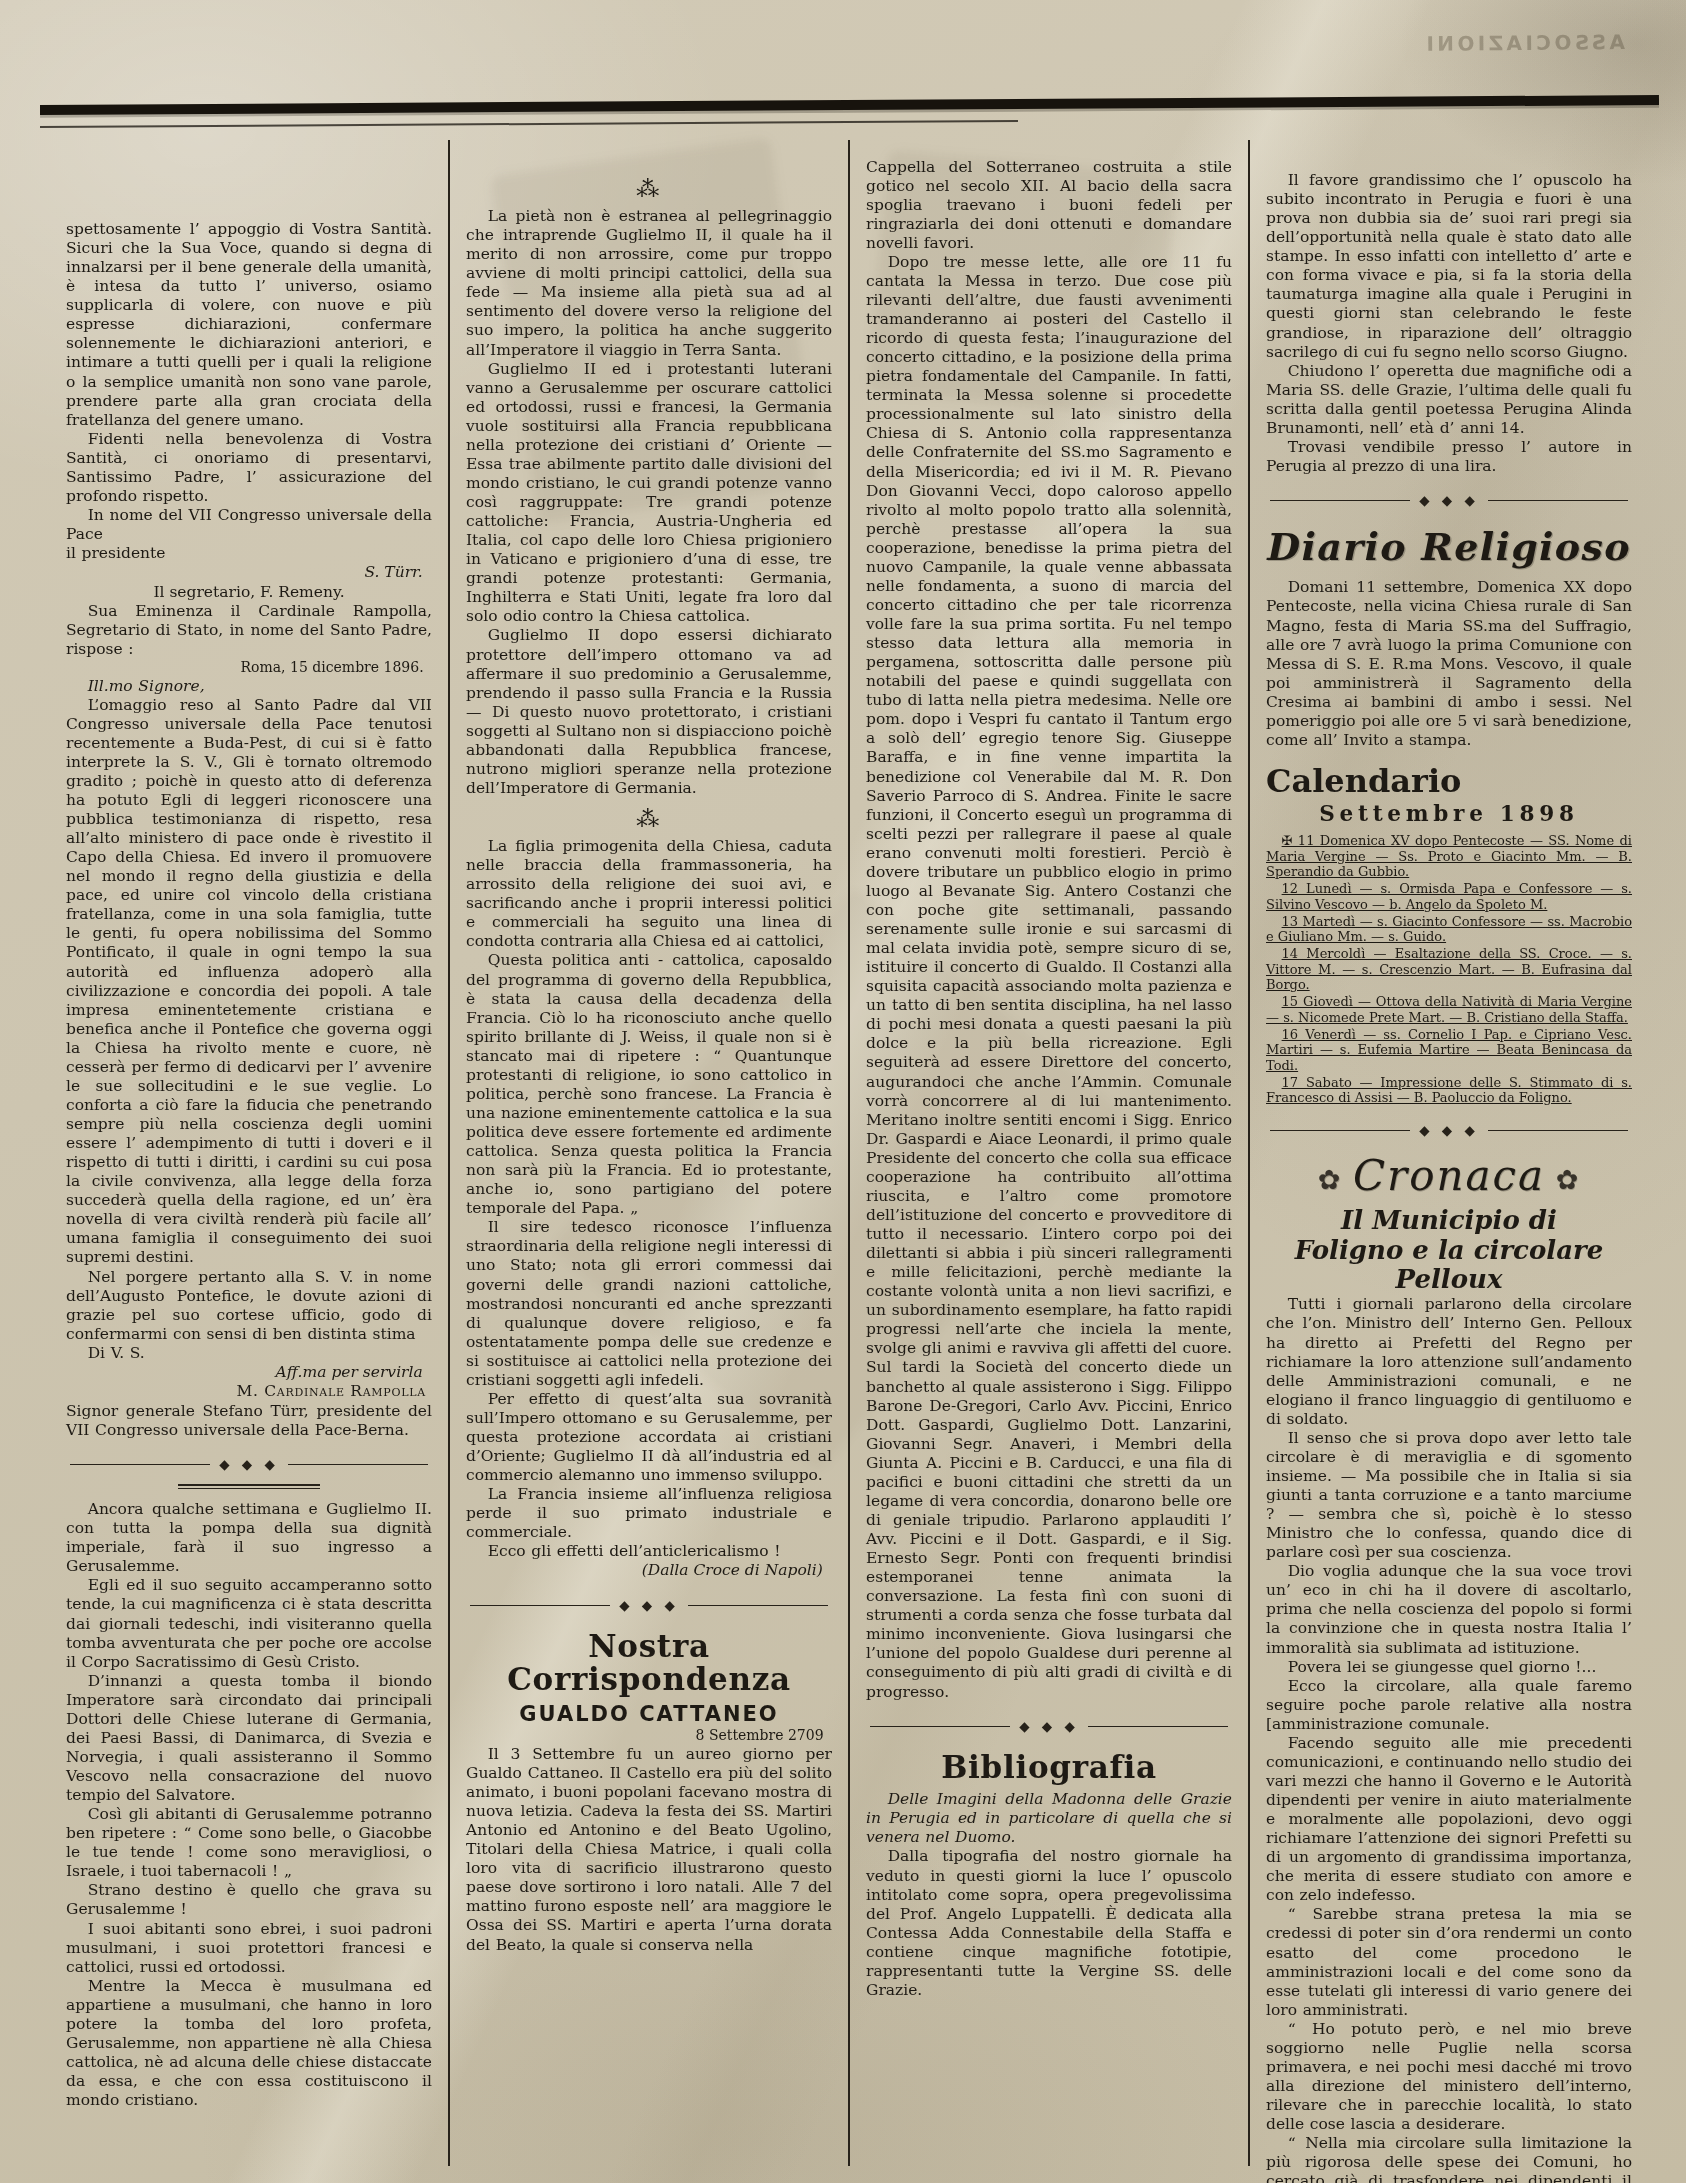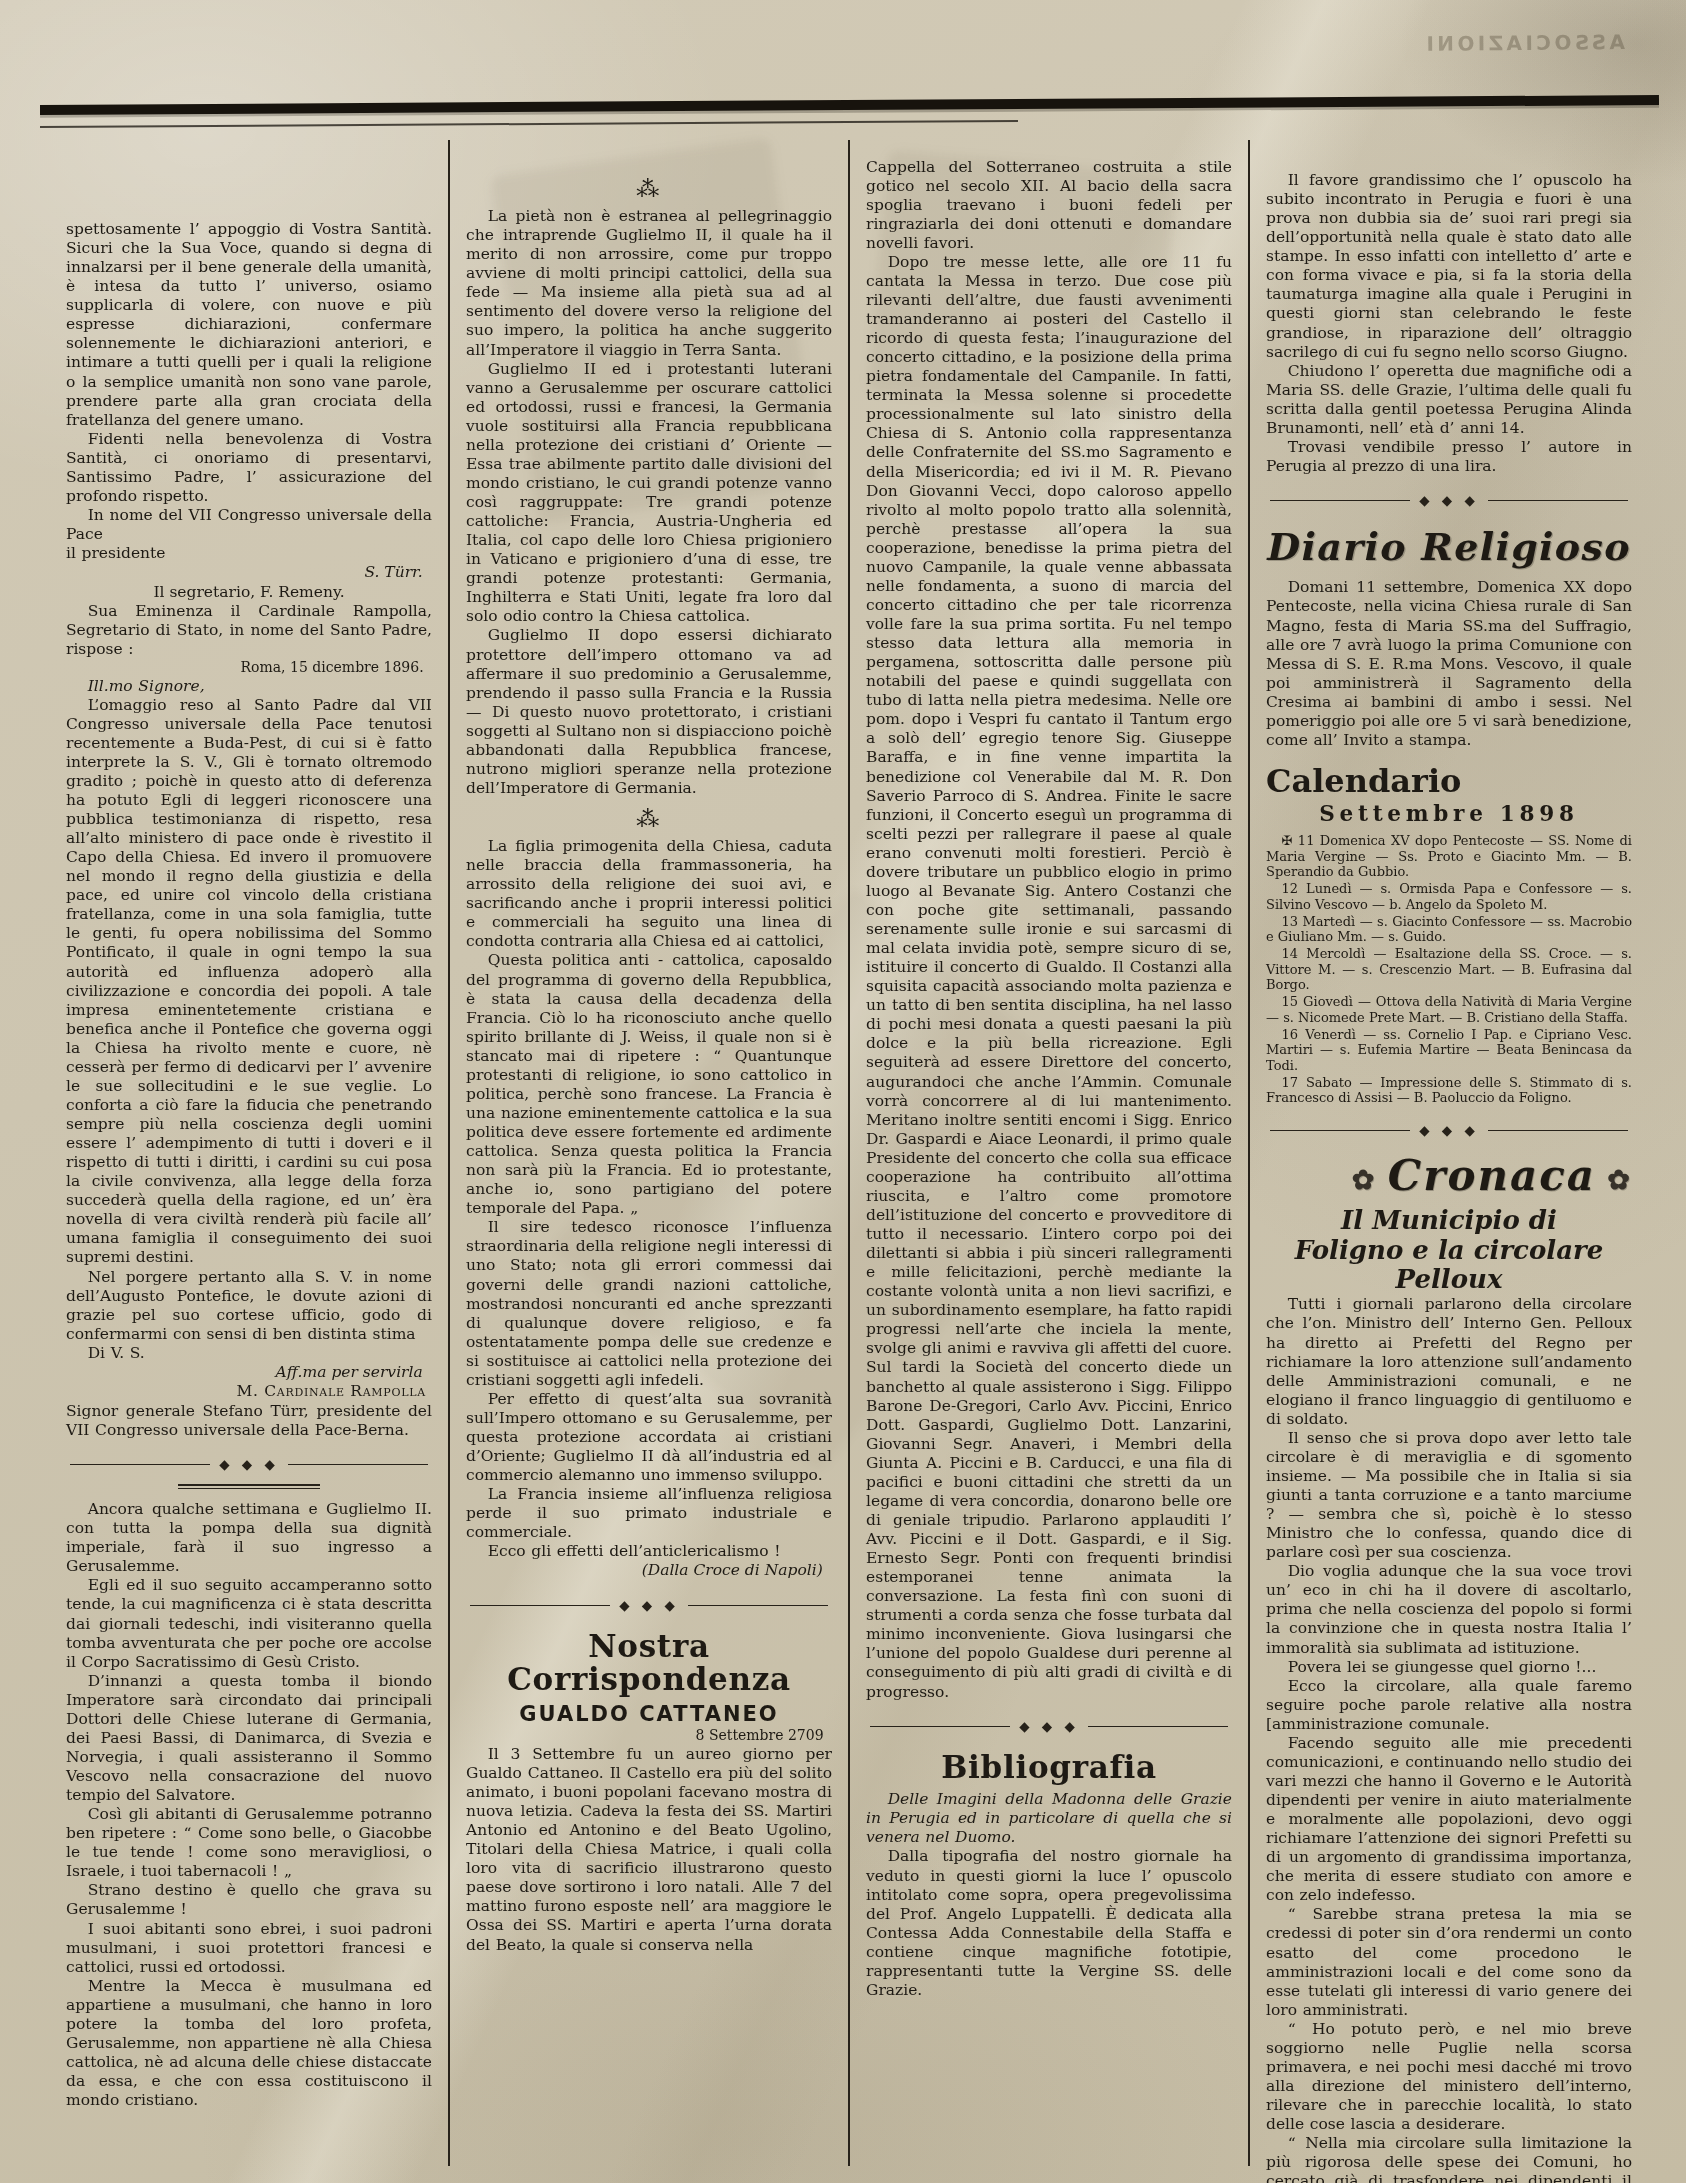--- a/index.html
+++ b/index.html
@@ -41,25 +41,25 @@
   .b-r{font-size:14px;line-height:1.25;text-align:right;padding-right:.6em;}
   .b-ri{font-size:15.5px;line-height:1.25;text-align:right;font-style:italic;padding-right:.6em;}
   .b-c{font-size:15.5px;line-height:1.25;text-align:center;}
   .b-sig{font-size:15.5px;line-height:1.25;text-align:right;font-variant:small-caps;letter-spacing:0.7px;padding-right:.4em;}
 
   .b-h1{font-size:31px;font-weight:bold;text-align:center;line-height:1.05;margin:17.5px 0 6.7px;letter-spacing:0.7px;}
   .b-hsub{font-family:"DejaVu Sans","Liberation Sans",sans-serif;font-size:21px;font-weight:bold;text-align:center;letter-spacing:2px;margin:6.7px 0 1.3px;}
   .b-hdisp{font-size:38px;font-weight:bold;font-style:italic;text-align:center;letter-spacing:1.3px;margin:16px 0 9.4px;text-shadow:1.3px 1.3px 0 rgba(30,26,20,.25);}
   .b-hcal{font-size:32px;font-weight:bold;margin:12px 0 0;}
   .b-hcal2{font-size:21.6px;font-weight:bold;text-align:center;letter-spacing:4.7px;margin:1.3px 0 6.7px;}
-  .b-hcron{font-size:42px;font-weight:bold;font-style:italic;text-align:right;margin:13.5px 0 5.4px;letter-spacing:2px;text-shadow:0.7px 0.7px 0 rgba(30,26,20,.3);}
+  .b-hcron{font-size:42px;font-weight:normal;font-style:italic;text-align:center;margin:13.5px 0 5.4px;letter-spacing:2px;text-shadow:0.7px 0.7px 0 rgba(30,26,20,.3);}
   .b-hcron .orn{font-size:27px;font-style:normal;vertical-align:middle;opacity:.85;}
   .b-h2{font-size:26px;font-weight:bold;text-align:center;line-height:1.15;margin:4px auto 0;max-width:324px;font-style:italic;}
 
-  .b-cal{font-size:13px;line-height:1.2;text-align:justify;text-indent:1.2em;margin:0 0 1.3px;}
+  .b-cal{font-size:13px;line-height:1.2;text-align:justify;text-indent:1.2em;margin:0 0 1.3px;text-decoration:underline;}
   .b-ast{text-align:center;font-size:23px;line-height:1;margin:9.4px 0 6.7px;letter-spacing:2.7px;}
 
   .b-div{display:flex;align-items:center;gap:9.4px;margin:16px 4px 12px;}
   .b-div .line{flex:1;border-top:1.3px solid #27221a;position:relative;top:0.7px;}
   .b-div .mid{font-size:13.5px;letter-spacing:4px;color:#27221a;}
   .b-divsm{width:142px;margin:0 auto 10.8px;border-top:2px solid #27221a;border-bottom:0.7px solid #27221a;height:2.7px;}
 </style>
 </head>
 <body>
 

